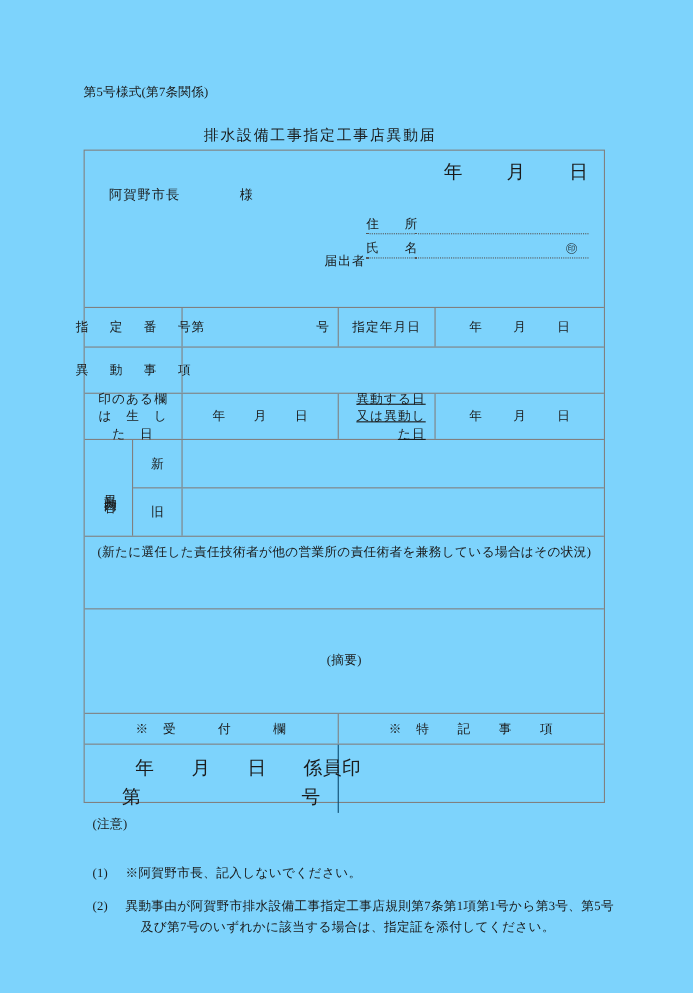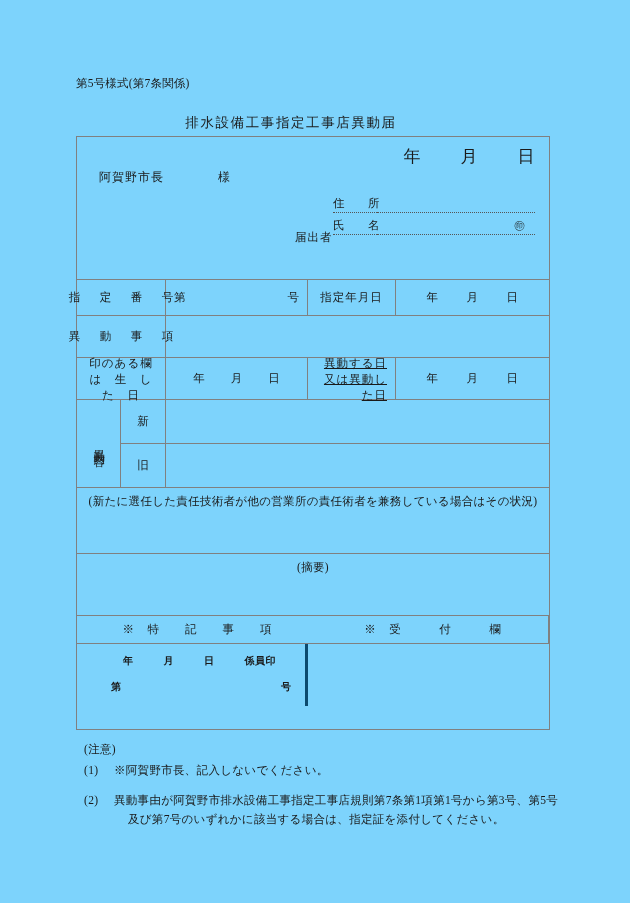--- a/index.html
+++ b/index.html
@@ -216,21 +216,21 @@
   
   .free-block {
     border-bottom: 1px solid #808080;
     box-sizing: border-box;
     padding: 6px 8px 0 8px;
     font-size: 11.5px;
     letter-spacing: 0.3px;
     text-align: center;
   }
   .fb-h66 { height: 66px; }
-  .fb-h62 { height: 62px; }
+  .fb-h62 { height: 62px; margin-top: 33px; }
 
   
   .receipt-head {
     display: flex;
     height: 28px;
     border-bottom: 1px solid #808080;
     box-sizing: border-box;
   }
   .rh-cell {
     box-sizing: border-box;
@@ -240,25 +240,24 @@
     justify-content: space-around;
     letter-spacing: 1px;
     padding: 0 18px;
   }
   .rh-left { width: 231px; border-right: 1px solid #808080; }
   .rh-right { flex: 1; }
 
   .receipt-body { display: flex; height: 62px; }
   .rb-left {
     width: 231px;
-    border-right: 3px solid #0c4a6e;
+    border-right: 1px solid #0c4a6e;
     box-sizing: border-box;
     position: relative;
-    font-size: 10px;
-    font-weight: bold;
+    font-size: 17px;
   }
   .rb-line1 {
     position: absolute;
     left: 46px;
     top: 10px;
     letter-spacing: 0.5px;
     white-space: nowrap;
   }
   .rb-line1 .g { display: inline-block; width: 24px; }
   .rb-line2 {
@@ -273,21 +272,21 @@
 
   
   .notes {
     position: absolute;
     left: 84px;
     top: 742px;
     width: 500px;
     font-size: 11.5px;
     letter-spacing: 0.3px;
   }
-  .note-title { margin-bottom: 4px; }
+  .note-title { margin-bottom: 28px; }
   .note-item {
     display: flex;
     margin-bottom: 11px;
     line-height: 19px;
   }
   .note-num { width: 30px; flex: none; }
   .note-text { flex: 1; }
   .note-text .cont { display: block; padding-left: 14px; }
 </style>
 </head>
@@ -392,22 +391,22 @@
 
     <div class="free-block fb-h66">
       <span>(新たに選任した責任技術者が他の営業所の責任術者を兼務している場合はその状況)</span>
     </div>
 
     <div class="free-block fb-h62">
       <span>(摘要)</span>
     </div>
 
     <div class="receipt-head">
+      <div class="rh-cell rh-left">※　受　　　付　　　欄</div>
       <div class="rh-cell rh-right">※　特　　記　　事　　項</div>
-      <div class="rh-cell rh-left">※　受　　　付　　　欄</div>
     </div>
 
     <div class="receipt-body">
       <div class="rb-left">
         <div class="rb-line1">
           <span>年</span>
           <span class="g"></span>
           <span>月</span>
           <span class="g"></span>
           <span>日</span>

